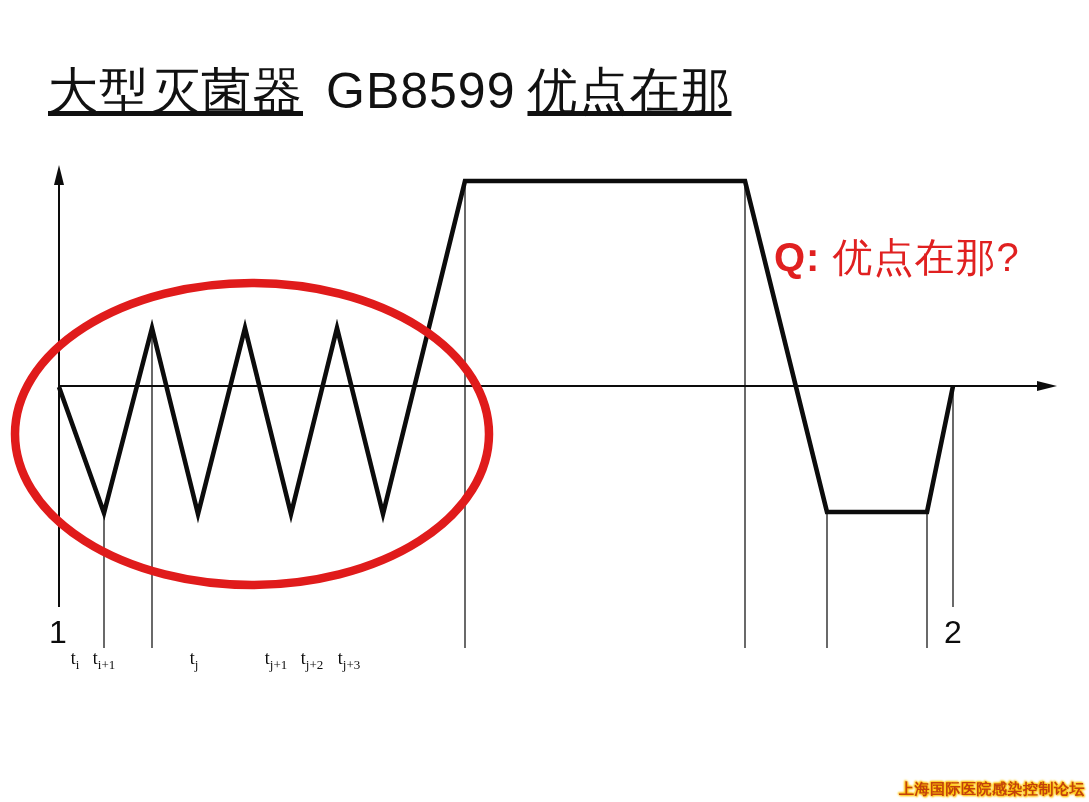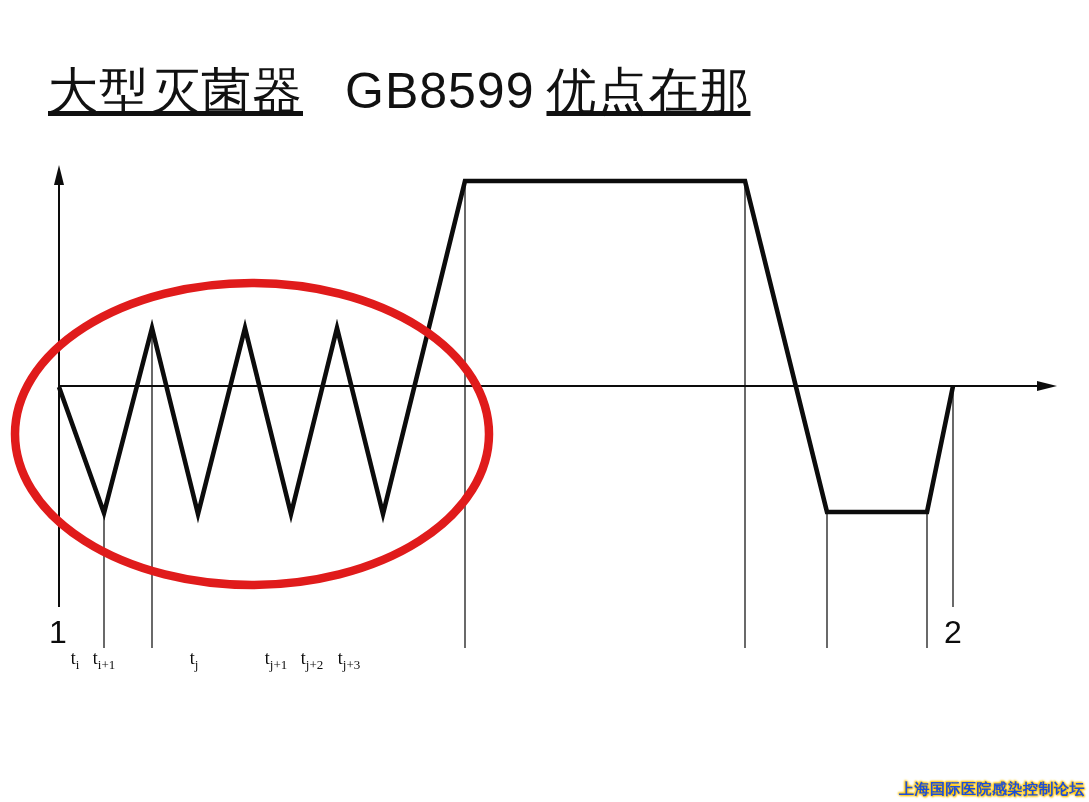--- a/index.html
+++ b/index.html
@@ -19,21 +19,21 @@
     letter-spacing:1px;
   }
   .title .cjk{
     font-family:"Liberation Serif", serif;
     font-weight:400;
     text-decoration:underline;
   }
   .title .std{
     font-family:"Liberation Sans", sans-serif;
     font-weight:400;
-    margin-left:42px;
+    margin-left:23px;
     margin-right:12px;
   }
   .diagram-svg{
     position:absolute;
     left:0;top:0;
     width:1089px;height:802px;
   }
   .question{
     position:absolute;
     left:774px;top:230px;
@@ -78,16 +78,19 @@
       <text x="58" y="643" fill="#0c0c0c" font-family="&quot;Liberation Sans&quot;, sans-serif" font-size="32" text-anchor="middle">1</text>
       <text x="953" y="643" fill="#0c0c0c" font-family="&quot;Liberation Sans&quot;, sans-serif" font-size="32" text-anchor="middle">2</text>
       <text x="75" y="664" fill="#0c0c0c" font-family="&quot;Liberation Serif&quot;, serif" font-size="18" text-anchor="middle"><tspan>t</tspan><tspan dy="5" font-size="13">i</tspan></text>
       <text x="104" y="664" fill="#0c0c0c" font-family="&quot;Liberation Serif&quot;, serif" font-size="18" text-anchor="middle"><tspan>t</tspan><tspan dy="5" font-size="13">i+1</tspan></text>
       <text x="194" y="664" fill="#0c0c0c" font-family="&quot;Liberation Serif&quot;, serif" font-size="18" text-anchor="middle"><tspan>t</tspan><tspan dy="5" font-size="13">j</tspan></text>
       <text x="276" y="664" fill="#0c0c0c" font-family="&quot;Liberation Serif&quot;, serif" font-size="18" text-anchor="middle"><tspan>t</tspan><tspan dy="5" font-size="13">j+1</tspan></text>
       <text x="312" y="664" fill="#0c0c0c" font-family="&quot;Liberation Serif&quot;, serif" font-size="18" text-anchor="middle"><tspan>t</tspan><tspan dy="5" font-size="13">j+2</tspan></text>
       <text x="349" y="664" fill="#0c0c0c" font-family="&quot;Liberation Serif&quot;, serif" font-size="18" text-anchor="middle"><tspan>t</tspan><tspan dy="5" font-size="13">j+3</tspan></text>
     </svg>
 
+  <div class="question" style="color: rgb(224, 32, 32);">
+    <span class="q-prefix">Q:</span><span class="q-body"> 优点在那?</span>
+  </div>
 
-  <div class="footer" style="color: #1d4ed8; text-shadow: rgb(255, 196, 0) 0px 0px 2px, rgb(255, 196, 0) 0px 0px 3px, rgb(255, 196, 0) 1px 1px 2px, rgb(255, 196, 0) -1px -1px 2px; margin-left: 34px;">上海国际医院感染控制论坛</div>
+  <div class="footer" style="color: #c2410c; text-shadow: rgb(255, 196, 0) 0px 0px 2px, rgb(255, 196, 0) 0px 0px 3px, rgb(255, 196, 0) 1px 1px 2px, rgb(255, 196, 0) -1px -1px 2px; margin-left: 34px;">上海国际医院感染控制论坛</div>
 
 </div>
 
 </body></html>

